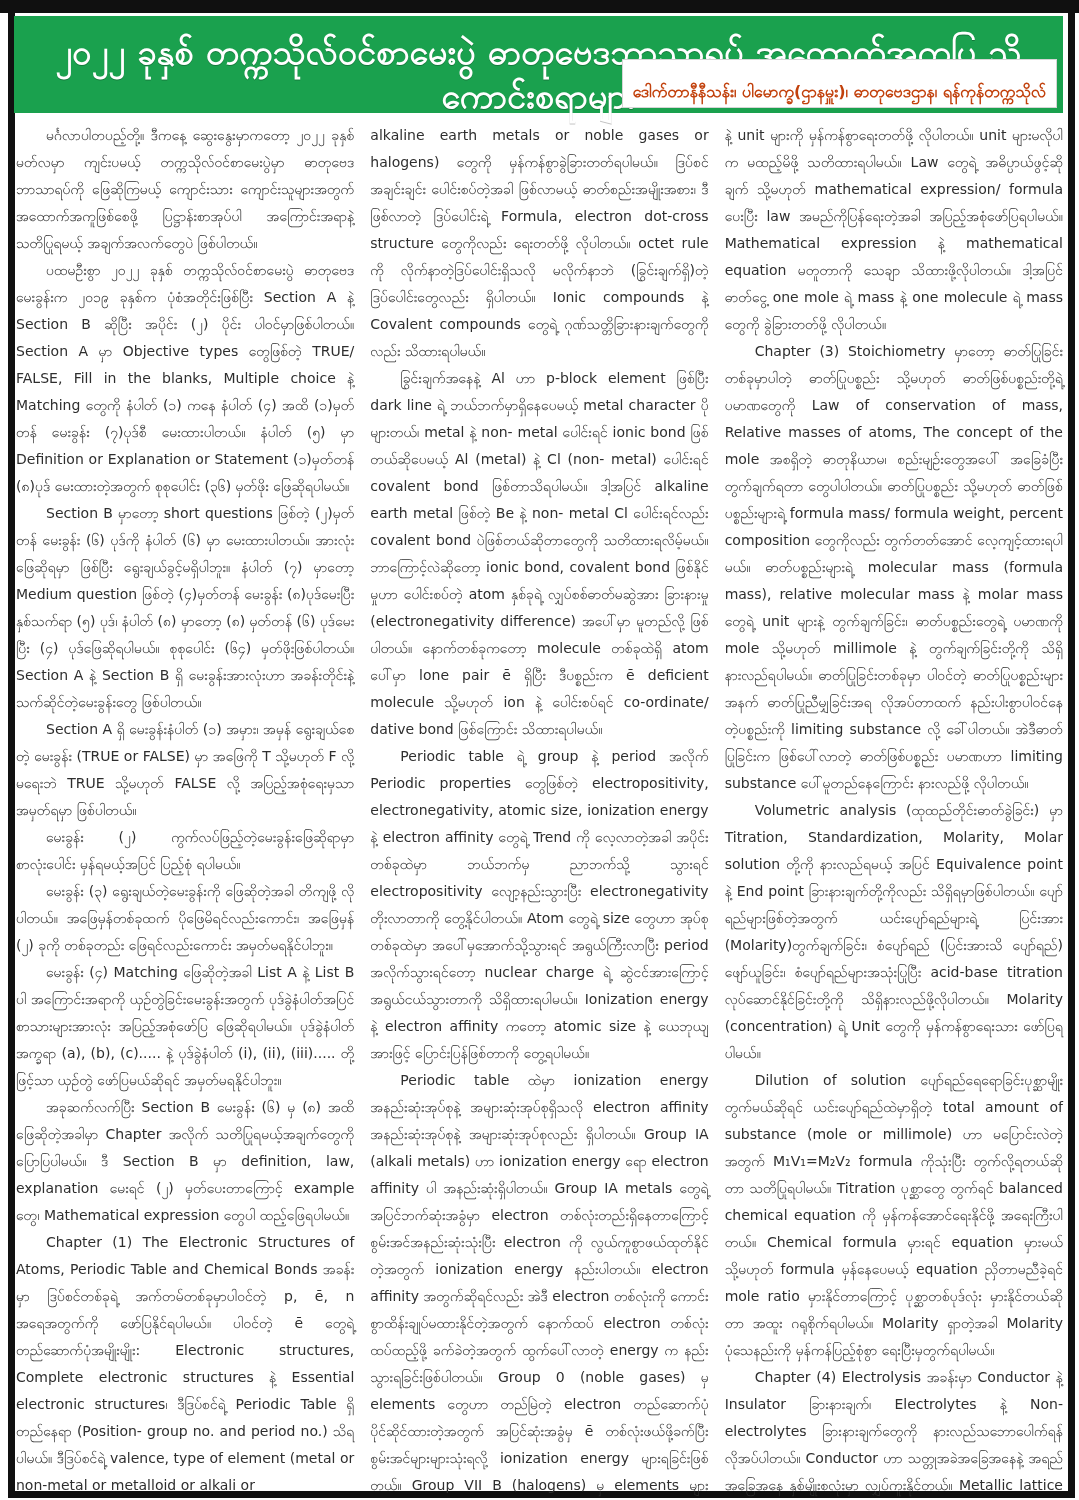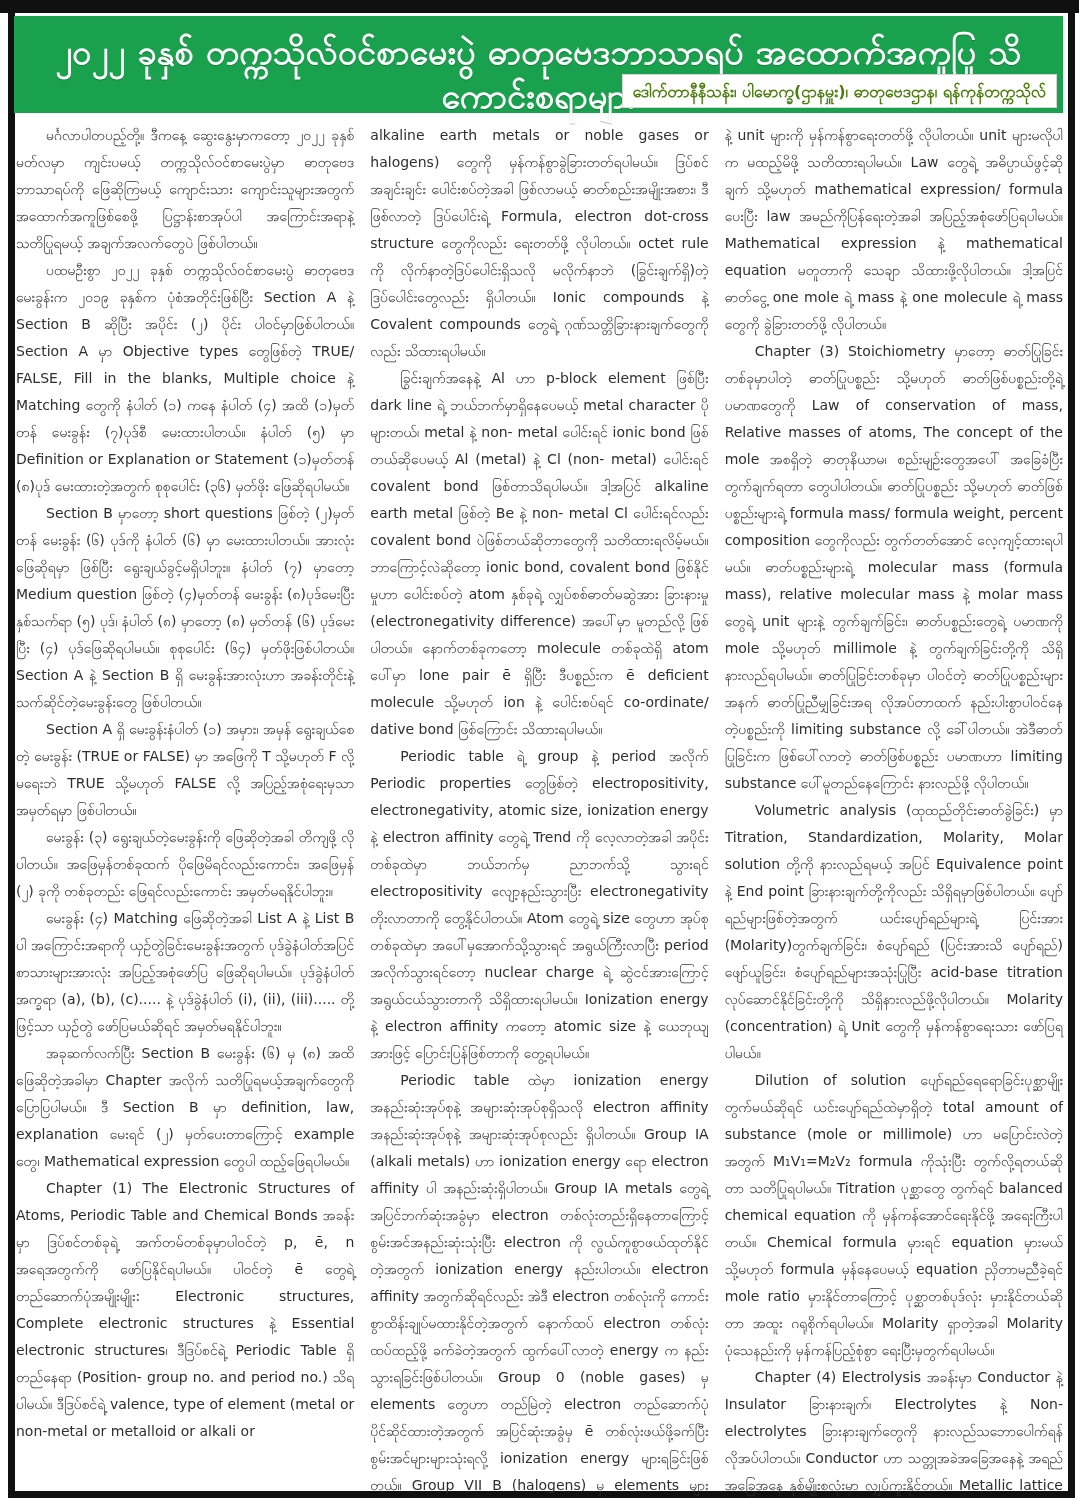--- a/index.html
+++ b/index.html
@@ -34,22 +34,22 @@
     font-size:34px;
     font-weight:bold;
     letter-spacing:0.2px;
     text-shadow:0 1px 0 rgba(0,0,0,0.25);
     line-height:1.3;
   }
   .author-box{
     position:absolute;right:6px;bottom:5px;
     background:#ffffff;
     border:1px solid #d5d5d5;
-    padding:6px 10px 4px 10px;
-    color:#4d7c0f;
+    padding:21px 10px 4px 10px;
+    color:#c2410c;
     font-size:16px;
     font-weight:bold;
     line-height:1.4;
   }
   .body-cols{
     position:absolute;left:16px;top:122px;width:1047px;bottom:12px;
     display:flex;
     gap:16px;
   }
   .col{
@@ -78,20 +78,21 @@
     <div class="banner-title">၂၀၂၂ ခုနှစ် တက္ကသိုလ်ဝင်စာမေးပွဲ ဓာတုဗေဒဘာသာရပ် အထောက်အကူပြု သိကောင်းစရာများ</div>
     <div class="author-box">ဒေါက်တာနီနီသန်း၊ ပါမောက္ခ(ဌာနမှူး)၊ ဓာတုဗေဒဌာန၊ ရန်ကုန်တက္ကသိုလ်</div>
   </div>
 
   <div class="body-cols">
     <div class="col" id="col-0">
         <p class="para">မင်္ဂလာပါတပည့်တို့။ ဒီကနေ့ ဆွေးနွေးမှာကတော့ ၂၀၂၂ ခုနှစ် မတ်လမှာ ကျင်းပမယ့် တက္ကသိုလ်ဝင်စာမေးပွဲမှာ ဓာတုဗေဒ ဘာသာရပ်ကို ဖြေဆိုကြမယ့် ကျောင်းသား ကျောင်းသူများအတွက် အထောက်အကူဖြစ်စေဖို့ ပြဋ္ဌာန်းစာအုပ်ပါ အကြောင်းအရာနဲ့ သတိပြုရမယ့် အချက်အလက်တွေပဲ ဖြစ်ပါတယ်။</p>
         <p class="para">ပထမဦးစွာ ၂၀၂၂ ခုနှစ် တက္ကသိုလ်ဝင်စာမေးပွဲ ဓာတုဗေဒမေးခွန်းက ၂၀၁၉ ခုနှစ်က ပုံစံအတိုင်းဖြစ်ပြီး Section A နဲ့ Section B ဆိုပြီး အပိုင်း (၂) ပိုင်း ပါဝင်မှာဖြစ်ပါတယ်။ Section A မှာ Objective types တွေဖြစ်တဲ့ TRUE/ FALSE, Fill in the blanks, Multiple choice နဲ့ Matching တွေကို နံပါတ် (၁) ကနေ နံပါတ် (၄) အထိ (၁)မှတ်တန် မေးခွန်း (၇)ပုဒ်စီ မေးထားပါတယ်။ နံပါတ် (၅) မှာ Definition or Explanation or Statement (၁)မှတ်တန် (၈)ပုဒ် မေးထားတဲ့အတွက် စုစုပေါင်း (၃၆) မှတ်ဖိုး ဖြေဆိုရပါမယ်။</p>
         <p class="para">Section B မှာတော့ short questions ဖြစ်တဲ့ (၂)မှတ်တန် မေးခွန်း (၆) ပုဒ်ကို နံပါတ် (၆) မှာ မေးထားပါတယ်။ အားလုံးဖြေဆိုရမှာ ဖြစ်ပြီး ရွေးချယ်ခွင့်မရှိပါဘူး။ နံပါတ် (၇) မှာတော့ Medium question ဖြစ်တဲ့ (၄)မှတ်တန် မေးခွန်း (၈)ပုဒ်မေးပြီး နှစ်သက်ရာ (၅) ပုဒ်၊ နံပါတ် (၈) မှာတော့ (၈) မှတ်တန် (၆) ပုဒ်မေးပြီး (၄) ပုဒ်ဖြေဆိုရပါမယ်။ စုစုပေါင်း (၆၄) မှတ်ဖိုးဖြစ်ပါတယ်။ Section A နဲ့ Section B ရှိ မေးခွန်းအားလုံးဟာ အခန်းတိုင်းနဲ့ သက်ဆိုင်တဲ့မေးခွန်းတွေ ဖြစ်ပါတယ်။</p>
         <p class="para">Section A ရှိ မေးခွန်းနံပါတ် (၁) အမှား၊ အမှန် ရွေးချယ်စေတဲ့ မေးခွန်း (TRUE or FALSE) မှာ အဖြေကို T သို့မဟုတ် F လို့ မရေးဘဲ TRUE သို့မဟုတ် FALSE လို့ အပြည့်အစုံရေးမှသာ အမှတ်ရမှာ ဖြစ်ပါတယ်။</p>
+        <p class="para">မေးခွန်း (၂) ကွက်လပ်ဖြည့်တဲ့မေးခွန်းဖြေဆိုရာမှာ စာလုံးပေါင်း မှန်ရမယ့်အပြင် ပြည့်စုံ ရပါမယ်။</p>
         <p class="para">မေးခွန်း (၃) ရွေးချယ်တဲ့မေးခွန်းကို ဖြေဆိုတဲ့အခါ တိကျဖို့ လိုပါတယ်။ အဖြေမှန်တစ်ခုထက် ပိုဖြေမိရင်လည်းကောင်း၊ အဖြေမှန် (၂) ခုကို တစ်ခုတည်း ဖြေရင်လည်းကောင်း အမှတ်မရနိုင်ပါဘူး။</p>
         <p class="para">မေးခွန်း (၄) Matching ဖြေဆိုတဲ့အခါ List A နဲ့ List B ပါ အကြောင်းအရာကို ယှဉ်တွဲခြင်းမေးခွန်းအတွက် ပုဒ်ခွဲနံပါတ်အပြင် စာသားများအားလုံး အပြည့်အစုံဖော်ပြ ဖြေဆိုရပါမယ်။ ပုဒ်ခွဲနံပါတ် အက္ခရာ (a), (b), (c)..... နဲ့ ပုဒ်ခွဲနံပါတ် (i), (ii), (iii)..... တို့ဖြင့်သာ ယှဉ်တွဲ ဖော်ပြမယ်ဆိုရင် အမှတ်မရနိုင်ပါဘူး။</p>
         <p class="para">အခုဆက်လက်ပြီး Section B မေးခွန်း (၆) မှ (၈) အထိ ဖြေဆိုတဲ့အခါမှာ Chapter အလိုက် သတိပြုရမယ့်အချက်တွေကို ပြောပြပါမယ်။ ဒီ Section B မှာ definition, law, explanation မေးရင် (၂) မှတ်ပေးတာကြောင့် example တွေ၊ Mathematical expression တွေပါ ထည့်ဖြေရပါမယ်။</p>
         <p class="para">Chapter (1) The Electronic Structures of Atoms, Periodic Table and Chemical Bonds အခန်းမှာ ဒြပ်စင်တစ်ခုရဲ့ အက်တမ်တစ်ခုမှာပါဝင်တဲ့ p, ē, n အရေအတွက်ကို ဖော်ပြနိုင်ရပါမယ်။ ပါဝင်တဲ့ ē တွေရဲ့ တည်ဆောက်ပုံအမျိုးမျိုး: Electronic structures, Complete electronic structures နဲ့ Essential electronic structures၊ ဒီဒြပ်စင်ရဲ့ Periodic Table ရှိ တည်နေရာ (Position- group no. and period no.) သိရပါမယ်။ ဒီဒြပ်စင်ရဲ့ valence, type of element (metal or non-metal or metalloid or alkali or</p>
       </div>
     <div class="col" id="col-1">
         <p class="para cont">alkaline earth metals or noble gases or halogens) တွေကို မှန်ကန်စွာခွဲခြားတတ်ရပါမယ်။ ဒြပ်စင်အချင်းချင်း ပေါင်းစပ်တဲ့အခါ ဖြစ်လာမယ့် ဓာတ်စည်းအမျိုးအစား၊ ဒီဖြစ်လာတဲ့ ဒြပ်ပေါင်းရဲ့ Formula, electron dot-cross structure တွေကိုလည်း ရေးတတ်ဖို့ လိုပါတယ်။ octet rule ကို လိုက်နာတဲ့ဒြပ်ပေါင်းရှိသလို မလိုက်နာဘဲ (ခြွင်းချက်ရှိ)တဲ့ ဒြပ်ပေါင်းတွေလည်း ရှိပါတယ်။ Ionic compounds နဲ့ Covalent compounds တွေရဲ့ ဂုဏ်သတ္တိခြားနားချက်တွေကိုလည်း သိထားရပါမယ်။</p>
         <p class="para">ခြွင်းချက်အနေနဲ့ Al ဟာ p-block element ဖြစ်ပြီး dark line ရဲ့ ဘယ်ဘက်မှာရှိနေပေမယ့် metal character ပိုများတယ်၊ metal နဲ့ non- metal ပေါင်းရင် ionic bond ဖြစ်တယ်ဆိုပေမယ့် Al (metal) နဲ့ Cl (non- metal) ပေါင်းရင် covalent bond ဖြစ်တာသိရပါမယ်။ ဒါ့အပြင် alkaline earth metal ဖြစ်တဲ့ Be နဲ့ non- metal Cl ပေါင်းရင်လည်း covalent bond ပဲဖြစ်တယ်ဆိုတာတွေကို သတိထားရလိမ့်မယ်။ ဘာကြောင့်လဲဆိုတော့ ionic bond, covalent bond ဖြစ်နိုင်မှုဟာ ပေါင်းစပ်တဲ့ atom နှစ်ခုရဲ့ လျှပ်စစ်ဓာတ်မဆွဲအား ခြားနားမှု (electronegativity difference) အပေါ်မှာ မူတည်လို့ ဖြစ်ပါတယ်။ နောက်တစ်ခုကတော့ molecule တစ်ခုထဲရှိ atom ပေါ်မှာ lone pair ē ရှိပြီး ဒီပစ္စည်းက ē deficient molecule သို့မဟုတ် ion နဲ့ ပေါင်းစပ်ရင် co-ordinate/ dative bond ဖြစ်ကြောင်း သိထားရပါမယ်။</p>
         <p class="para">Periodic table ရဲ့ group နဲ့ period အလိုက် Periodic properties တွေဖြစ်တဲ့ electropositivity, electronegativity, atomic size, ionization energy နဲ့ electron affinity တွေရဲ့ Trend ကို လေ့လာတဲ့အခါ အပိုင်းတစ်ခုထဲမှာ ဘယ်ဘက်မှ ညာဘက်သို့ သွားရင် electropositivity လျော့နည်းသွားပြီး electronegativity တိုးလာတာကို တွေ့နိုင်ပါတယ်။ Atom တွေရဲ့ size တွေဟာ အုပ်စုတစ်ခုထဲမှာ အပေါ်မှအောက်သို့သွားရင် အရွယ်ကြီးလာပြီး period အလိုက်သွားရင်တော့ nuclear charge ရဲ့ ဆွဲငင်အားကြောင့် အရွယ်ငယ်သွားတာကို သိရှိထားရပါမယ်။ Ionization energy နဲ့ electron affinity ကတော့ atomic size နဲ့ ယေဘုယျအားဖြင့် ပြောင်းပြန်ဖြစ်တာကို တွေ့ရပါမယ်။</p>
         <p class="para">Periodic table ထဲမှာ ionization energy အနည်းဆုံးအုပ်စုနဲ့ အများဆုံးအုပ်စုရှိသလို electron affinity အနည်းဆုံးအုပ်စုနဲ့ အများဆုံးအုပ်စုလည်း ရှိပါတယ်။ Group IA (alkali metals) ဟာ ionization energy ရော electron affinity ပါ အနည်းဆုံးရှိပါတယ်။ Group IA metals တွေရဲ့ အပြင်ဘက်ဆုံးအခွံမှာ electron တစ်လုံးတည်းရှိနေတာကြောင့် စွမ်းအင်အနည်းဆုံးသုံးပြီး electron ကို လွယ်ကူစွာဖယ်ထုတ်နိုင်တဲ့အတွက် ionization energy နည်းပါတယ်။ electron affinity အတွက်ဆိုရင်လည်း အဲဒီ electron တစ်လုံးကို ကောင်းစွာထိန်းချုပ်မထားနိုင်တဲ့အတွက် နောက်ထပ် electron တစ်လုံးထပ်ထည့်ဖို့ ခက်ခဲတဲ့အတွက် ထွက်ပေါ်လာတဲ့ energy က နည်းသွားရခြင်းဖြစ်ပါတယ်။ Group 0 (noble gases) မှ elements တွေဟာ တည်မြဲတဲ့ electron တည်ဆောက်ပုံ ပိုင်ဆိုင်ထားတဲ့အတွက် အပြင်ဆုံးအခွံမှ ē တစ်လုံးဖယ်ဖို့ခက်ပြီး စွမ်းအင်များများသုံးရလို့ ionization energy များရခြင်းဖြစ်တယ်။ Group VII B (halogens) မှ elements များကတော့ အပြင်ဘက်ဆုံးအခွံမှာ ē (၇)လုံးရှိကြပါတယ်။ နောက်ထပ် ē တစ်လုံးထပ်ထည့်လိုက်ရင် noble gases တွေရဲ့ ē တည်ဆောက်ပုံဖြစ်သွားကြလို့ ē ထပ်ထည့်ဖို့ လွယ်ကူပြီး electron affinity များရခြင်းဖြစ်တယ်ဆိုတာ နားလည်ဖို့ လိုအပ်ပါတယ်။</p>

